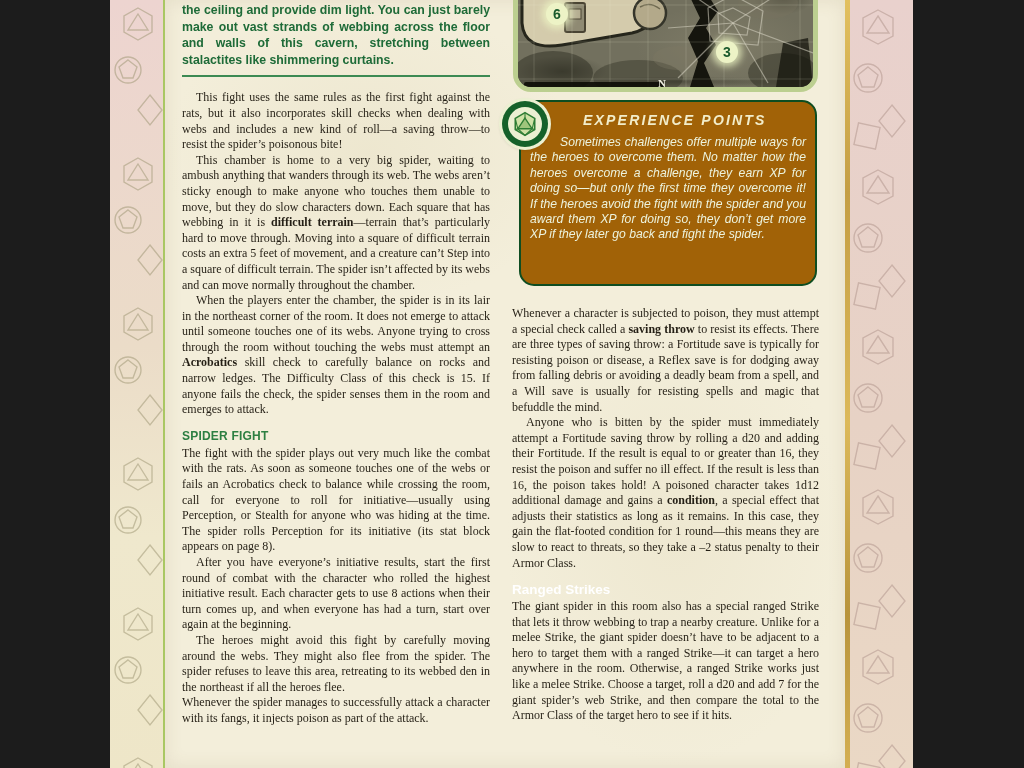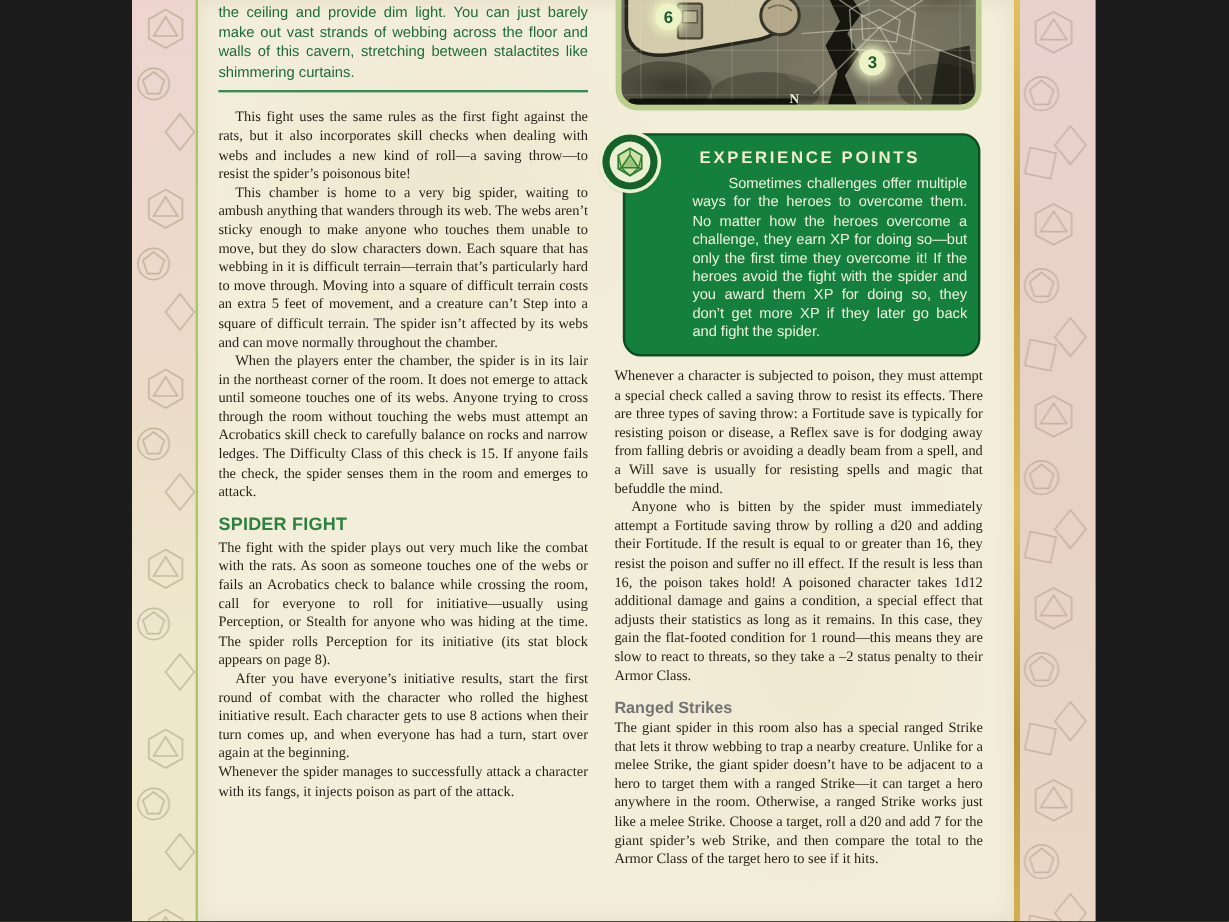--- a/index.html
+++ b/index.html
@@ -16,32 +16,32 @@
         background-image:radial-gradient(closest-side at 30% 20%,rgba(220,210,175,.25),transparent),
                          radial-gradient(closest-side at 75% 70%,rgba(220,210,175,.22),transparent);
         box-shadow:inset 0 0 18px rgba(120,100,60,.12);}
   .gold-edge{position:absolute;left:845px;top:0;width:5px;height:768px;
         background:linear-gradient(180deg,#e2c05f,#c49e44 25%,#dcb95a 55%,#b8943c 80%,#d4af52);}
 
   
   .left-col{position:absolute;left:182px;top:2px;width:308px;}
   .right-col-text{position:absolute;left:512px;top:306px;width:307px;}
 
-  .read-aloud{font-family:"Liberation Sans",sans-serif;font-weight:normal;font-size:12.3px;
+  .read-aloud{font-family:"Liberation Sans",sans-serif;font-weight:bold;font-size:12.3px;
               line-height:16.6px;color:#1e6b38;text-align:justify;}
   .rule{height:2px;background:#3c8a53;margin:7px 0 13px 0;}
 
   p.body{margin:0;font-size:12px;line-height:15.6px;color:#241f15;text-align:justify;}
   p.body.indent{text-indent:14px;}
-  p.body b{font-weight:normal;}
+  p.body b{font-weight:bold;}
 
   .h-caps{margin:11px 0 3px 0;font-family:"Liberation Sans",sans-serif;font-weight:bold;
-          font-size:15px;letter-spacing:.2px;color:#2d7f42;}
+          font-size:12px;letter-spacing:.2px;color:#2d7f42;}
   .h-sub{margin:11px 0 2px 0;font-family:"Liberation Sans",sans-serif;font-weight:bold;
-         font-size:13.5px;color:#737373;}
+         font-size:13.5px;color:#ffffff;}
 
   
   .map-panel{position:absolute;left:513px;top:-22px;width:305px;height:114px;box-sizing:border-box;
              border:5px solid #bccf90;border-radius:18px;overflow:hidden;background:#6f6d5b;
              box-shadow:inset 0 0 0 2px #3d4630;}
   .map-art{position:absolute;left:0;top:0;width:295px;height:104px;background:#72705e;
            background-image:radial-gradient(closest-side at 15% 85%,rgba(35,35,25,.45),transparent),
                             radial-gradient(closest-side at 55% 95%,rgba(35,35,25,.4),transparent),
                             radial-gradient(closest-side at 90% 15%,rgba(40,40,28,.45),transparent),
                             radial-gradient(closest-side at 70% 60%,rgba(150,145,120,.35),transparent);}
@@ -51,30 +51,30 @@
          display:flex;align-items:center;justify-content:center;
          box-shadow:0 0 7px 4px rgba(238,246,196,.75);}
   .badge.m6{left:28px;top:20px;}
   .badge.m3{left:198px;top:58px;}
   .compass{position:absolute;left:140px;top:94px;color:#efeee0;font-weight:bold;font-size:11px;
            font-family:"Liberation Serif",serif;}
   .scalebar{position:absolute;left:6px;top:99px;width:140px;height:10px;background:rgba(12,12,6,.9);
             border-radius:2px;}
 
   
-  .xp-box{position:absolute;left:519px;top:111px;width:298px;height:186px;box-sizing:border-box;
-          background:#15803d;border:2px solid #0e4d21;border-radius:15px;}
+  .xp-box{position:absolute;left:519px;top:100px;width:298px;height:186px;box-sizing:border-box;
+          background:#a16207;border:2px solid #0e4d21;border-radius:15px;font-style:italic;}
   .xp-icon{position:absolute;left:-19px;top:-1px;width:46px;height:46px;border-radius:50%;
            background:#15612a;display:flex;align-items:center;justify-content:center;
            box-shadow:0 0 0 3px #ecf0d2,0 1px 4px rgba(0,0,0,.4);}
   .xp-icon .inner{width:34px;height:34px;border-radius:50%;background:#ecf0d2;
                   display:flex;align-items:center;justify-content:center;}
   .xp-heading{position:absolute;left:62px;top:10px;font-family:"Liberation Sans",sans-serif;
               font-weight:bold;font-size:14px;letter-spacing:2.2px;color:#f2edca;white-space:nowrap;}
-  .xp-text{position:absolute;left:9px;right:9px;top:33px;margin-left:47px;}
+  .xp-text{position:absolute;left:9px;right:9px;top:33px;}
   .xp-text p{margin:0;font-family:"Liberation Sans",sans-serif;font-size:12.2px;line-height:15.4px;
              color:#edf3dd;text-align:justify;}
   .xp-text p.i1{text-indent:30px;}
   .xp-text p.i2{text-indent:16px;}
 </style>
 </head>
 <body>
 
 <div class="stage">
 
@@ -120,20 +120,21 @@
     <div class="read-aloud">the ceiling and provide dim light. You can just barely make out vast strands of webbing across the floor and walls of this cavern, stretching between stalactites like shimmering curtains.</div>
     <div class="rule"></div>
 
     <p class="body indent">This fight uses the same rules as the first fight against the rats, but it also incorporates skill checks when dealing with webs and includes a new kind of roll—a saving throw—to resist the spider’s poisonous bite!</p>
     <p class="body indent">This chamber is home to a very big spider, waiting to ambush anything that wanders through its web. The webs aren’t sticky enough to make anyone who touches them unable to move, but they do slow characters down. Each square that has webbing in it is <b>difficult terrain</b>—terrain that’s particularly hard to move through. Moving into a square of difficult terrain costs an extra 5 feet of movement, and a creature can’t Step into a square of difficult terrain. The spider isn’t affected by its webs and can move normally throughout the chamber.</p>
     <p class="body indent">When the players enter the chamber, the spider is in its lair in the northeast corner of the room. It does not emerge to attack until someone touches one of its webs. Anyone trying to cross through the room without touching the webs must attempt an <b>Acrobatics</b> skill check to carefully balance on rocks and narrow ledges. The Difficulty Class of this check is 15. If anyone fails the check, the spider senses them in the room and emerges to attack.</p>
 
     <h2 class="h-caps">SPIDER FIGHT</h2>
     <p class="body">The fight with the spider plays out very much like the combat with the rats. As soon as someone touches one of the webs or fails an Acrobatics check to balance while crossing the room, call for everyone to roll for initiative—usually using Perception, or Stealth for anyone who was hiding at the time. The spider rolls Perception for its initiative (its stat block appears on page 8).</p>
     <p class="body indent">After you have everyone’s initiative results, start the first round of combat with the character who rolled the highest initiative result. Each character gets to use 8 actions when their turn comes up, and when everyone has had a turn, start over again at the beginning.</p>
+    <p class="body indent">The heroes might avoid this fight by carefully moving around the webs. They might also flee from the spider. The spider refuses to leave this area, retreating to its webbed den in the northeast if all the heroes flee.</p>
 
     <p class="body">Whenever the spider manages to successfully attack a character with its fangs, it injects poison as part of the attack.</p>
   </div>
 
   <div class="map-panel">
     <div class="map-art">
       <svg width="295" height="104" viewBox="0 0 295 104" xmlns="http://www.w3.org/2000/svg">
 
         <ellipse cx="35" cy="90" rx="40" ry="22" fill="rgba(30,30,20,.4)"></ellipse>
         <ellipse cx="120" cy="95" rx="45" ry="18" fill="rgba(35,35,24,.35)"></ellipse>

